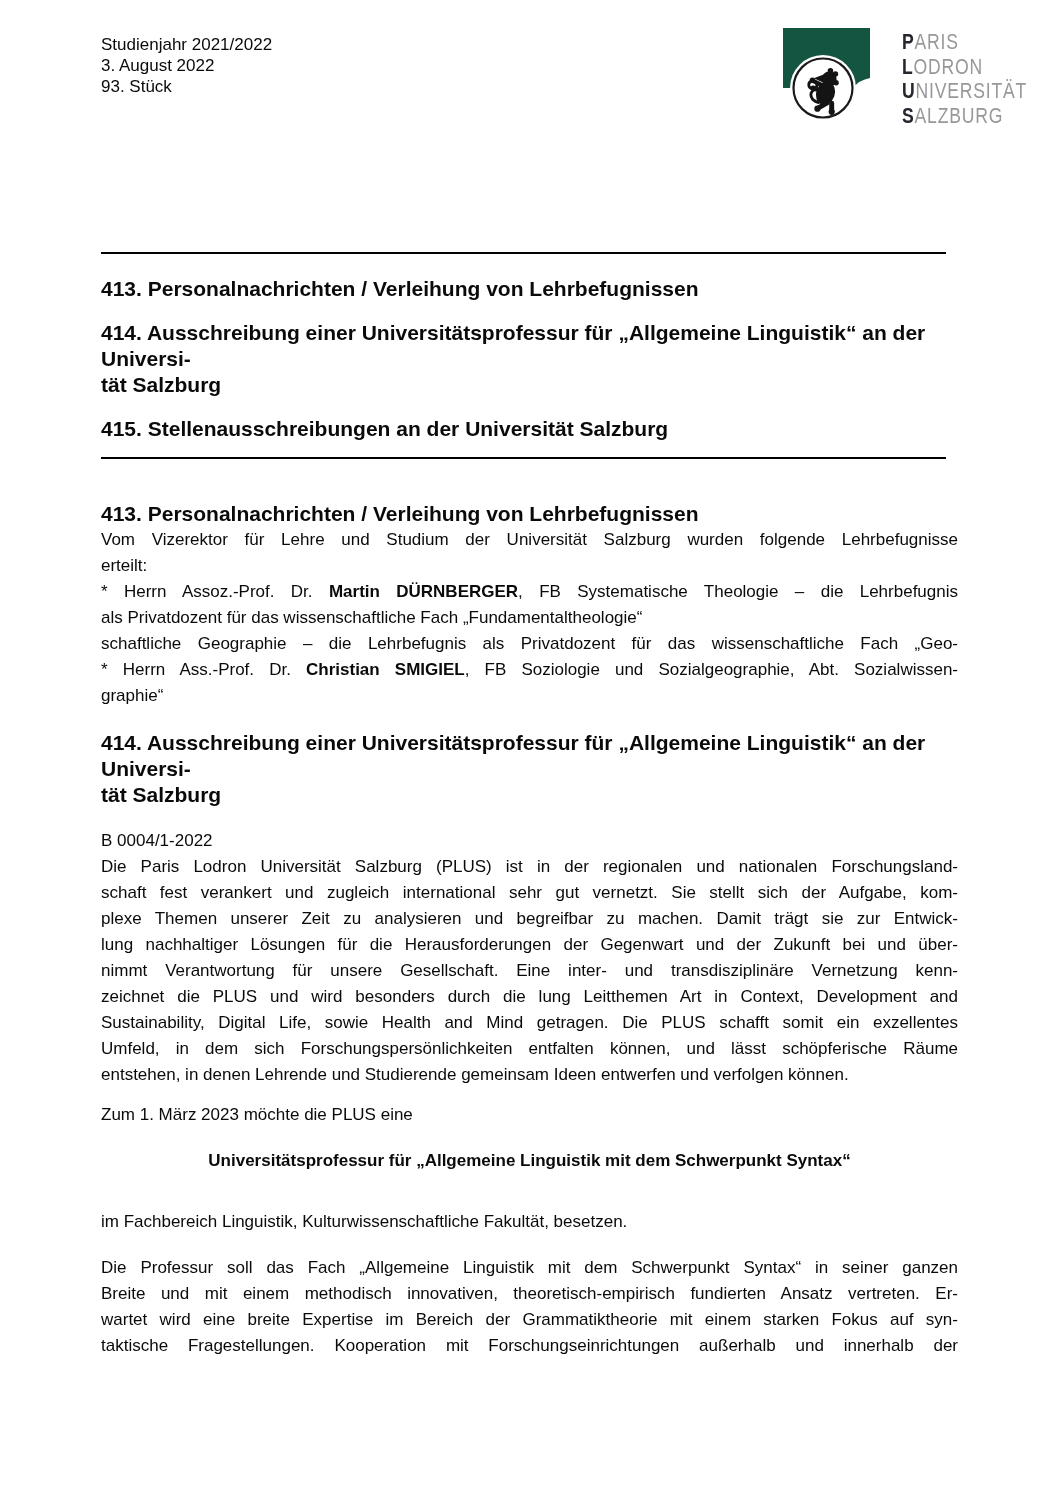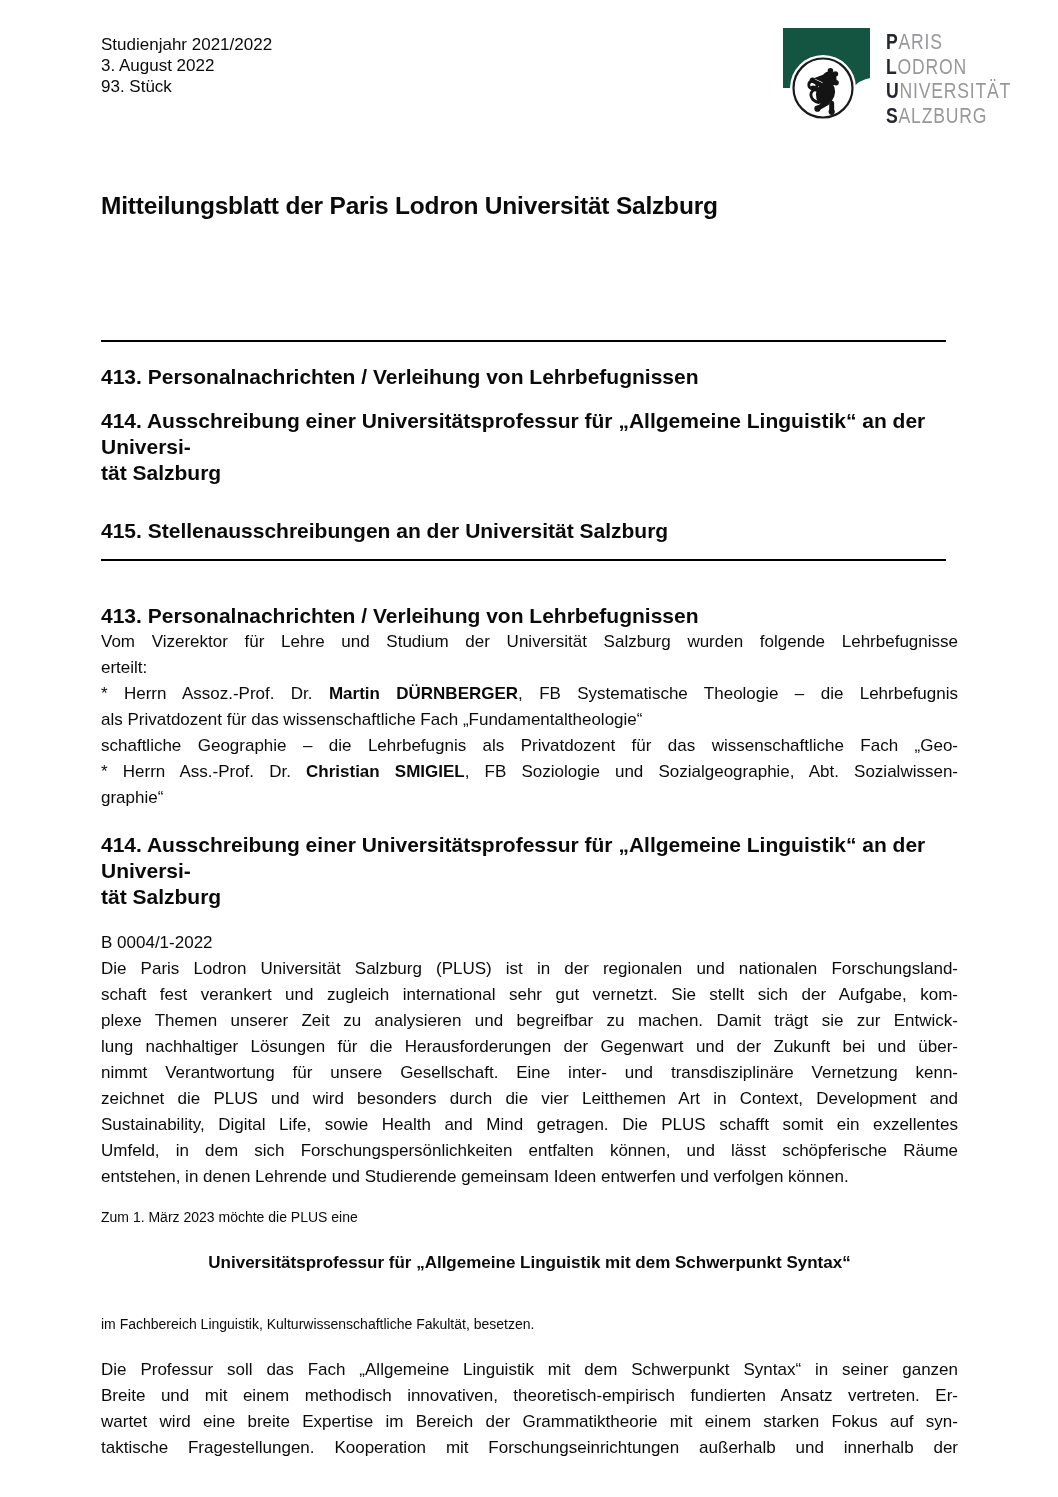--- a/index.html
+++ b/index.html
@@ -10,33 +10,33 @@
   }
   html,body{margin:0;padding:0;background:#ffffff;}
   .page{
     width:1058px;height:1497px;background:#ffffff;position:relative;overflow:hidden;
     font-family:"Liberation Sans","DejaVu Sans",sans-serif;color:var(--ink);
     -webkit-font-smoothing:antialiased;
   }
   .content{padding:34px 100px 0 101px;}
   .header-row{position:relative;height:100px;}
   .meta-line{font-size:17px;line-height:21px;}
-  .logo{position:absolute;left:682px;top:-6px;display:flex;align-items:flex-start;}
+  .logo{position:absolute;left:682px;top:-6px;display:flex;align-items:flex-start;gap:16px;}
   .logo-mark{width:90px;height:96px;flex:0 0 auto;}
   .wordmark{margin-left:13px;margin-top:2px;transform:scaleX(0.8);transform-origin:left top;white-space:nowrap;}
   .wm-line{font-size:22px;line-height:24.5px;letter-spacing:1px;}
   .wm-initial{font-weight:700;color:var(--wm-initial);}
   .wm-rest{font-weight:400;color:var(--wm-gray);}
   .doc-title{margin-top:56px;font-size:24.5px;font-weight:700;line-height:32px;letter-spacing:-0.2px;}
   .rule{height:2px;background:#000;width:845px;}
   .heading{font-weight:700;font-size:21px;line-height:26px;}
   .para{font-size:17px;line-height:26px;}
   .line{text-align:justify;text-align-last:justify;}
   .line.short{text-align-last:left;}
-  .pline{font-size:14px;line-height:26px;}
+  .pline{font-size:17px;line-height:26px;}
   .center{font-size:17px;line-height:26px;font-weight:700;text-align:center;}
   b{font-weight:700;}
 </style>
 </head>
 <body>
 
 <div class="page">
   <div class="content">
 
     <div class="header-row">
@@ -71,32 +71,31 @@
         </svg>
         <div class="wordmark" id="wordmark">
             <div class="wm-line"><span class="wm-initial">P</span><span class="wm-rest">ARIS</span></div>
             <div class="wm-line"><span class="wm-initial">L</span><span class="wm-rest">ODRON</span></div>
             <div class="wm-line"><span class="wm-initial">U</span><span class="wm-rest">NIVERSITÄT</span></div>
             <div class="wm-line"><span class="wm-initial">S</span><span class="wm-rest">ALZBURG</span></div>
           </div>
       </div>
     </div>
 
-    <div class="doc-title">Mitteilungsblatt der Paris Lodron Universität Salzburg</div>
 
     <div id="doc-body">
         <div class="rule" style="margin-top: 118px;"></div>
         <div class="heading" style="margin-top: 22px;">
           <div class="hline">413. Personalnachrichten / Verleihung von Lehrbefugnissen</div>
         </div>
         <div class="heading" style="margin-top: 18px;">
           <div class="hline">414. Ausschreibung einer Universitätsprofessur für „Allgemeine Linguistik“ an der Universi-</div>
           <div class="hline">tät Salzburg</div>
         </div>
-        <div class="heading" style="margin-top: 32px;">
+        <div class="heading" style="margin-top: 18px;">
           <div class="hline">415. Stellenausschreibungen an der Universität Salzburg</div>
         </div>
         <div class="rule" style="margin-top: 15px;"></div>
         <div class="heading" style="margin-top: 42px;">
           <div class="hline">413. Personalnachrichten / Verleihung von Lehrbefugnissen</div>
         </div>
         <div class="para" style="">
           <div class="line">Vom Vizerektor für Lehre und Studium der Universität Salzburg wurden folgende Lehrbefugnisse</div>
           <div class="line short">erteilt:</div>
           <div class="line">* Herrn Assoz.-Prof. Dr. <b>Martin DÜRNBERGER</b>, FB Systematische Theologie – die Lehrbefugnis</div>
@@ -109,21 +108,21 @@
           <div class="hline">414. Ausschreibung einer Universitätsprofessur für „Allgemeine Linguistik“ an der Universi-</div>
           <div class="hline">tät Salzburg</div>
         </div>
         <div class="para" style="margin-top: 20px;">
           <div class="line short">B 0004/1-2022</div>
           <div class="line">Die Paris Lodron Universität Salzburg (PLUS) ist in der regionalen und nationalen Forschungsland-</div>
           <div class="line">schaft fest verankert und zugleich international sehr gut vernetzt. Sie stellt sich der Aufgabe, kom-</div>
           <div class="line">plexe Themen unserer Zeit zu analysieren und begreifbar zu machen. Damit trägt sie zur Entwick-</div>
           <div class="line">lung nachhaltiger Lösungen für die Herausforderungen der Gegenwart und der Zukunft bei und über-</div>
           <div class="line">nimmt Verantwortung für unsere Gesellschaft. Eine inter- und transdisziplinäre Vernetzung kenn-</div>
-          <div class="line">zeichnet die PLUS und wird besonders durch die vier Leitthemen Art in Context, Development and</div>
+          <div class="line">zeichnet die PLUS und wird besonders durch die lung Leitthemen Art in Context, Development and</div>
           <div class="line">Sustainability, Digital Life, sowie Health and Mind getragen. Die PLUS schafft somit ein exzellentes</div>
           <div class="line">Umfeld, in dem sich Forschungspersönlichkeiten entfalten können, und lässt schöpferische Räume</div>
           <div class="line short">entstehen, in denen Lehrende und Studierende gemeinsam Ideen entwerfen und verfolgen können.</div>
         </div>
         <div class="pline" style="margin-top: 14px;">Zum 1. März 2023 möchte die PLUS eine</div>
         <div class="center" style="margin-top: 20px; text-align: center;">Universitätsprofessur für „Allgemeine Linguistik mit dem Schwerpunkt Syntax“</div>
         <div class="pline" style="margin-top: 35px;">im Fachbereich Linguistik, Kulturwissenschaftliche Fakultät, besetzen.</div>
         <div class="para" style="margin-top: 20px;">
           <div class="line">Die Professur soll das Fach „Allgemeine Linguistik mit dem Schwerpunkt Syntax“ in seiner ganzen</div>
           <div class="line">Breite und mit einem methodisch innovativen, theoretisch-empirisch fundierten Ansatz vertreten. Er-</div>

